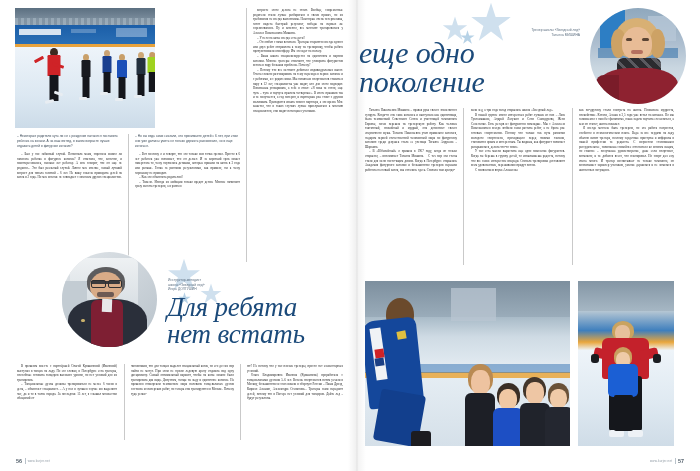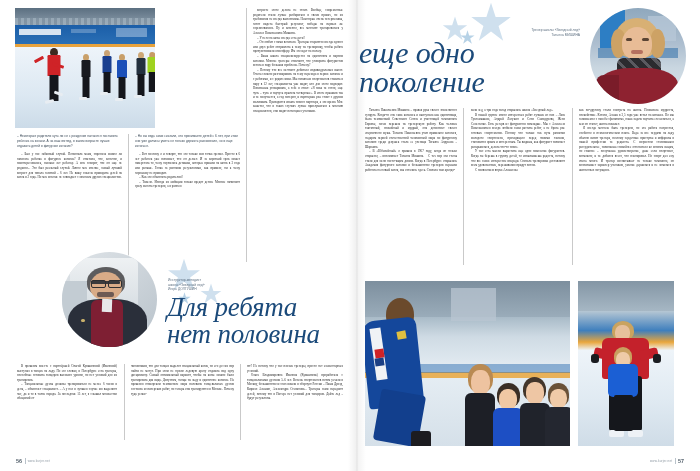--- a/index.html
+++ b/index.html
@@ -200,21 +200,21 @@
     </div>
 
     <div class="kicker" style="position:absolute;left:168px;top:278px;width:90px;">
       <div>Инструктор-методист</div>
       <div>школы «Звездный лед»</div>
       <div>Игорь ДОЛГУШИН</div>
     </div>
 
     <div class="headline" style="position:absolute;left:167px;top:295px;width:185px;font-size:27px;">
       <div>Для ребята</div>
-      <div style="margin-top:1px;">нет половина</div>
+      <div style="margin-top:1px;">нет встать</div>
     </div>
 
     <div class="col" style="position:absolute;left:17px;top:364px;width:100px;">
       <div class="body-text">
         <p>В прошлом вместе с партнёршей Ольгой Кувшиновой (Ивановой) выступал в танцах на льду. По его словам, в Петербурге есть тренеры, способные готовить танцоров высокого уровня, но нет условий для их тренировок.</p>
         <p>– Танцевальные дуэты должны тренироваться не менее 6 часов в день, – объясняет специалист. – А у нас в лучшем случае им выделяют час, да и то в толпе народа. За последние 15 лет, я слышал множество обещаний от</p>
       </div>
     </div>
     <div class="divider" style="left:124px;top:364px;height:76px;"></div>
     <div class="col" style="position:absolute;left:131px;top:364px;width:103px;">

